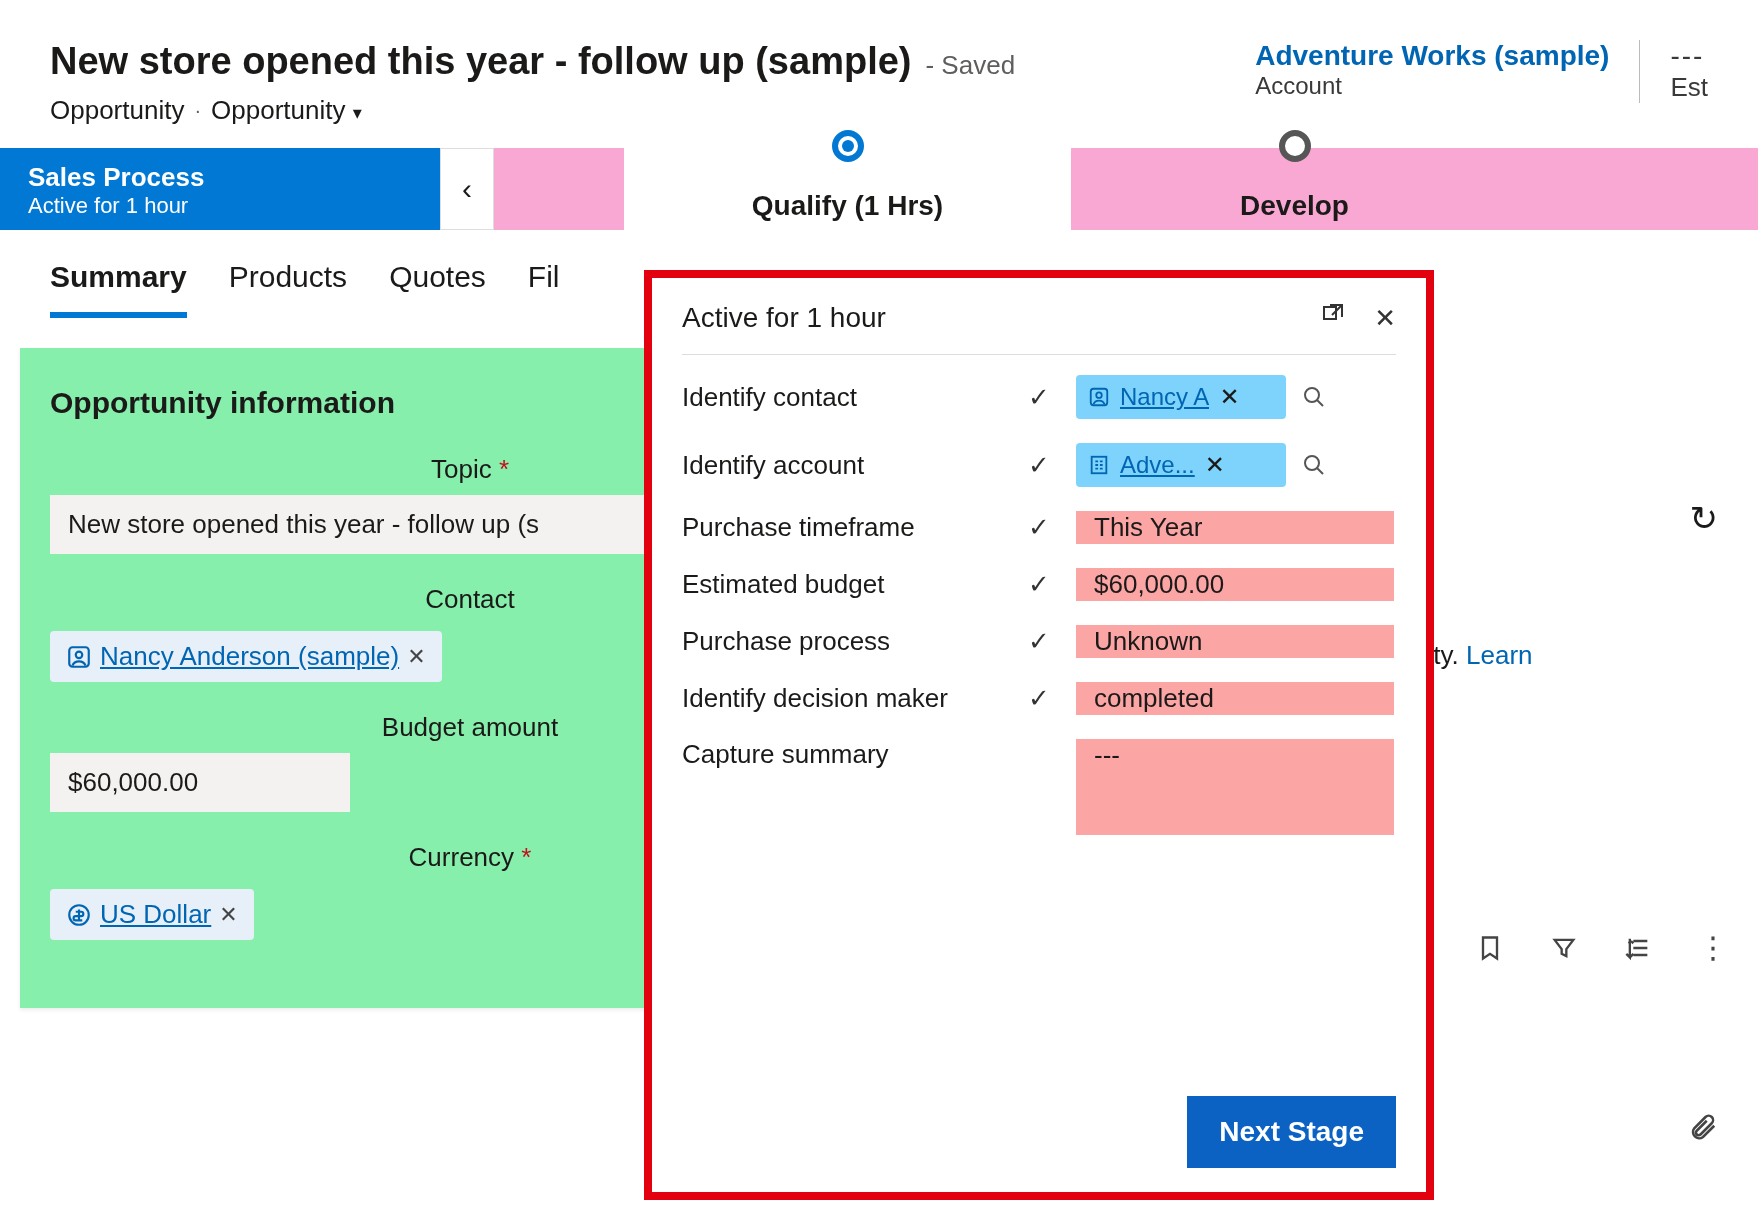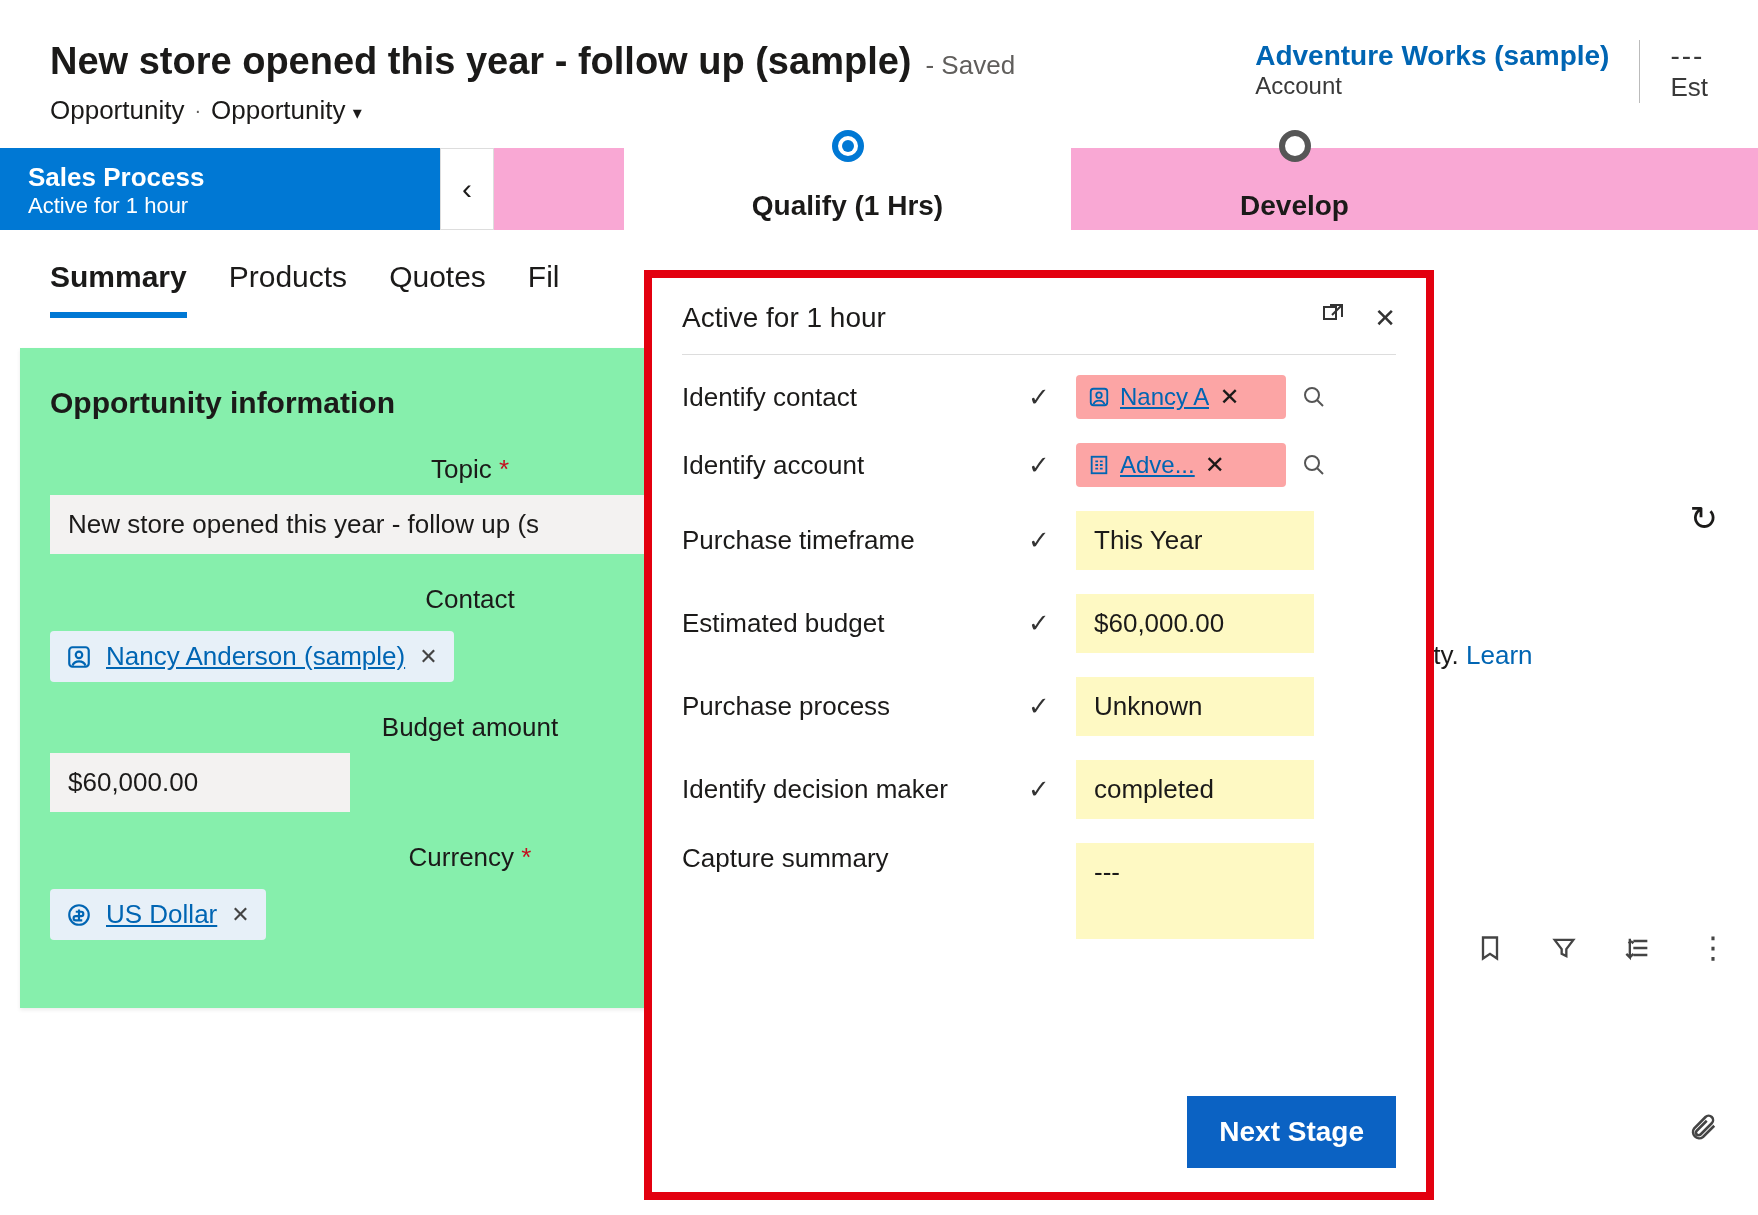--- a/index.html
+++ b/index.html
@@ -90,21 +90,21 @@
     padding: 38px 30px;
   }
   .section-title { font-size:30px; font-weight:700; margin-bottom:34px; }
   .field { margin-bottom:30px; }
   .flabel { font-size:26px; margin-bottom:10px;text-align:center; }
   .req { color:#c50f1f; }
   .fvalue-input {
     background:#f3f2f1; padding:14px 18px; font-size:26px; width:620px;
   }
   .lookup-chip {
-    display:inline-flex; align-items:center; gap:14px;
+    display:inline-flex; align-items:center; gap:8px;
     background:#e7f0f8; padding:10px 16px; font-size:26px;
     border-radius:4px; margin-top:6px;
   }
   .lookup-chip a { color:#0065b3; text-decoration:underline; }
   .lookup-chip .x { font-size:22px; color:#444; }
   .icon-contact, .icon-account, .icon-currency { width:26px; height:26px; display:inline-block; }
 
   
   .right-hints { position:absolute; right:16px; top:488px; width:420px; font-size:26px; }
   .right-hints .learn { color:#0065b3; }
@@ -122,25 +122,25 @@
     padding:24px 30px;
     display:flex; flex-direction:column;
   }
   .flyout-head { display:flex; justify-content:space-between; align-items:center; padding-bottom:20px; border-bottom:1px solid #ddd; margin-bottom:20px;}
   .flyout-title { font-size:28px; }
   .flyout-head-icons { display:flex; gap:30px; font-size:26px; color:#333;}
   .frow { display:flex; align-items:center; gap:20px; margin-bottom:24px; }
   .frow .l { width:320px; font-size:26px; }
   .frow .chk { width:34px; text-align:center; font-size:26px; color:#333; }
   .frow .v { flex:1; }
-  .vbox { background:#fef9c3; padding:14px 18px; font-size:26px; width:238px; }
+  .vbox { background:#fca5a5; padding:1px 18px; font-size:26px; width:318px; }
   .vbox.tall { height:96px; }
   .lookup-combo { display:flex; align-items:center; gap:6px; }
   .lookup-mini {
-    background:#fca5a5; padding:8px 12px; font-size:24px; border-radius:4px;
+    background:#7dd3fc; padding:8px 12px; font-size:24px; border-radius:4px;
     display:inline-flex; align-items:center; gap:10px; width:210px; overflow:hidden;
   }
   .lookup-mini a { color:#0065b3; text-decoration:underline; white-space:nowrap; overflow:hidden; text-overflow:ellipsis; max-width:110px; display:inline-block;}
   .search-btn { width:44px; height:44px; display:flex; align-items:center; justify-content:center;}
   .next-stage-btn {
     align-self:flex-end;
     margin-top:auto;
     background:#0b62c3; color:#fff;
     font-size:28px; font-weight:600;
     padding:20px 32px;

